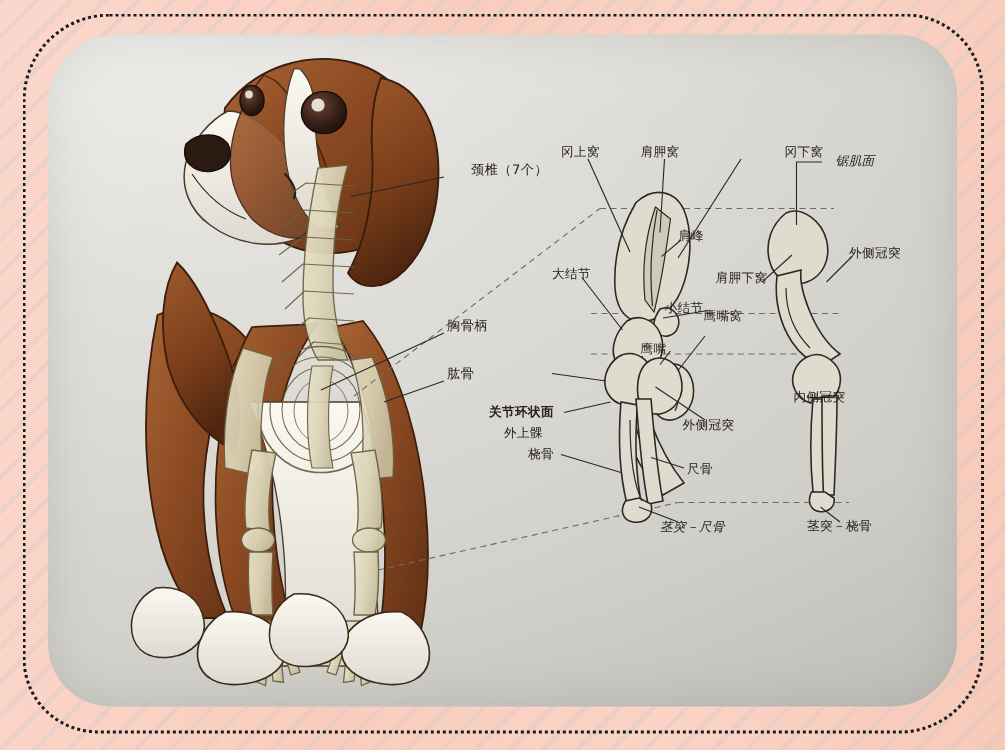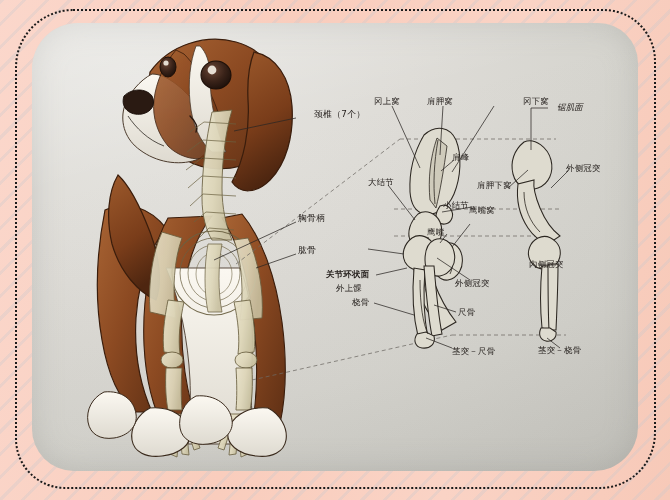--- a/index.html
+++ b/index.html
@@ -330,17 +330,17 @@
     <div class="lbl" style="left:566px;top:164px;">外侧冠突</div>
     <div class="lbl" style="left:529px;top:260px;text-align:center;">内侧冠突</div>
   </div>
 
   <div>
     <div class="lbl" style="left:336px;top:244px;margin-top:40px;">外上髁</div>
     <div class="lbl" style="left:326px;top:270px;font-weight:bold;">关节环状面</div>
     <div class="lbl" style="left:455px;top:279px;">外侧冠突</div>
     <div class="lbl" style="left:352px;top:298px;">桡骨</div>
     <div class="lbl" style="left:458px;top:308px;">尺骨</div>
-    <div class="lbl" style="left:452px;top:347px;">茎突－尺骨</div>
+    <div class="lbl" style="left:440px;top:347px;font-style:italic;">茎突－尺骨</div>
     <div class="lbl" style="left:538px;top:347px;font-family:Liberation Mono, monospace;">茎突－桡骨</div>
   </div>
 
 </div>
 
 </body></html>

